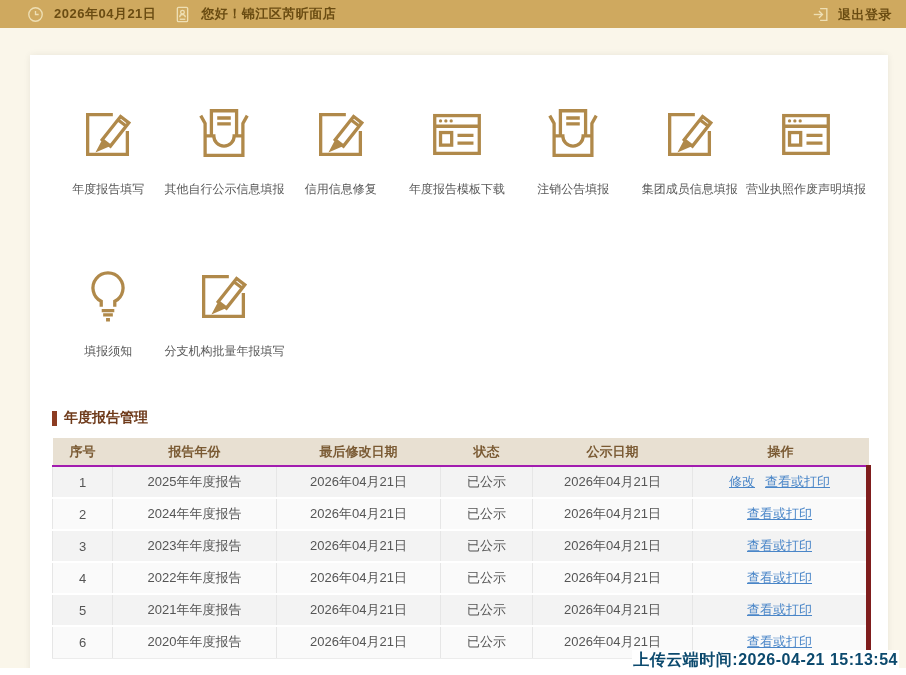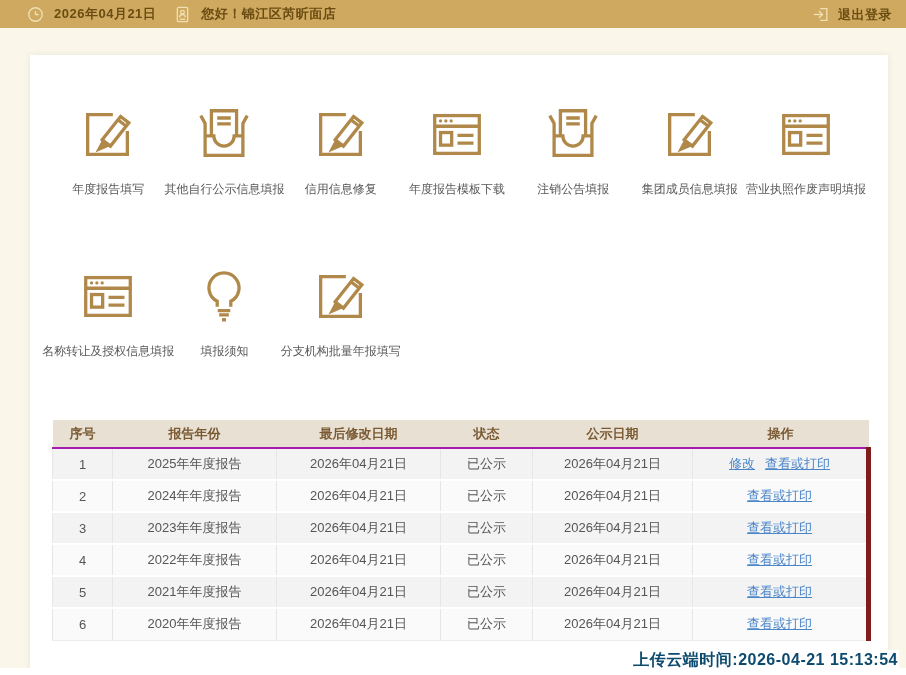--- a/index.html
+++ b/index.html
@@ -188,49 +188,41 @@
             <circle class="fill" cx="26" cy="18.5" r="1.7"></circle>
             <rect x="15" y="30.5" width="11.5" height="13"></rect>
             <path d="M32.5 33.5 H49 M32.5 41.5 H49"></path>
           </svg></div>
         <div class="menu-label">营业执照作废声明填报</div>
       </div>
     </div>
   <div class="menu-row row2" id="menu-row2">
       <div class="menu-item">
         <div class="menu-icon"><svg viewBox="0 0 64 64">
-            <rect x="9" y="13" width="46" height="39"></rect>
-            <path d="M9 24 H55"></path>
-            <circle class="fill" cx="15" cy="18.5" r="1.7"></circle>
-            <circle class="fill" cx="20.5" cy="18.5" r="1.7"></circle>
-            <circle class="fill" cx="26" cy="18.5" r="1.7"></circle>
-            <rect x="15" y="30.5" width="11.5" height="13"></rect>
-            <path d="M32.5 33.5 H49 M32.5 41.5 H49"></path>
-          </svg></div>
-        <div class="menu-label">名称转让及授权信息填报</div>
-      </div>
-      <div class="menu-item">
-        <div class="menu-icon"><svg viewBox="0 0 64 64">
             <path d="M25 43 L25 37.5 A15.5 15.5 0 1 1 39 37.5 L39 43"></path>
             <path d="M25.5 47 H38.5 M27 51.5 H37 M30 56.5 H34"></path>
           </svg></div>
         <div class="menu-label">填报须知</div>
       </div>
       <div class="menu-item">
         <div class="menu-icon"><svg viewBox="0 0 64 64">
             <path d="M37 12 H11 V53 H52 V29"></path>
             <path d="M26 38 L45 14 L53.5 20.5 L34.5 44.5 Z"></path>
             <path d="M42.5 17.5 L51 24"></path>
             <path class="fill" d="M26 38 L19 51 L34.5 44.5 Z"></path>
           </svg></div>
         <div class="menu-label">分支机构批量年报填写</div>
       </div>
     </div>
 
   <div class="report-section">
+    <div class="section-title">
+      <span class="bar"></span>
+      <span>年度报告管理</span>
+    </div>
     <table>
       <colgroup>
         <col class="c-no">
           <col class="c-year">
           <col class="c-mod">
         <col class="c-status">
           <col class="c-pub">
           <col class="c-op">
       </colgroup>
       <thead>

